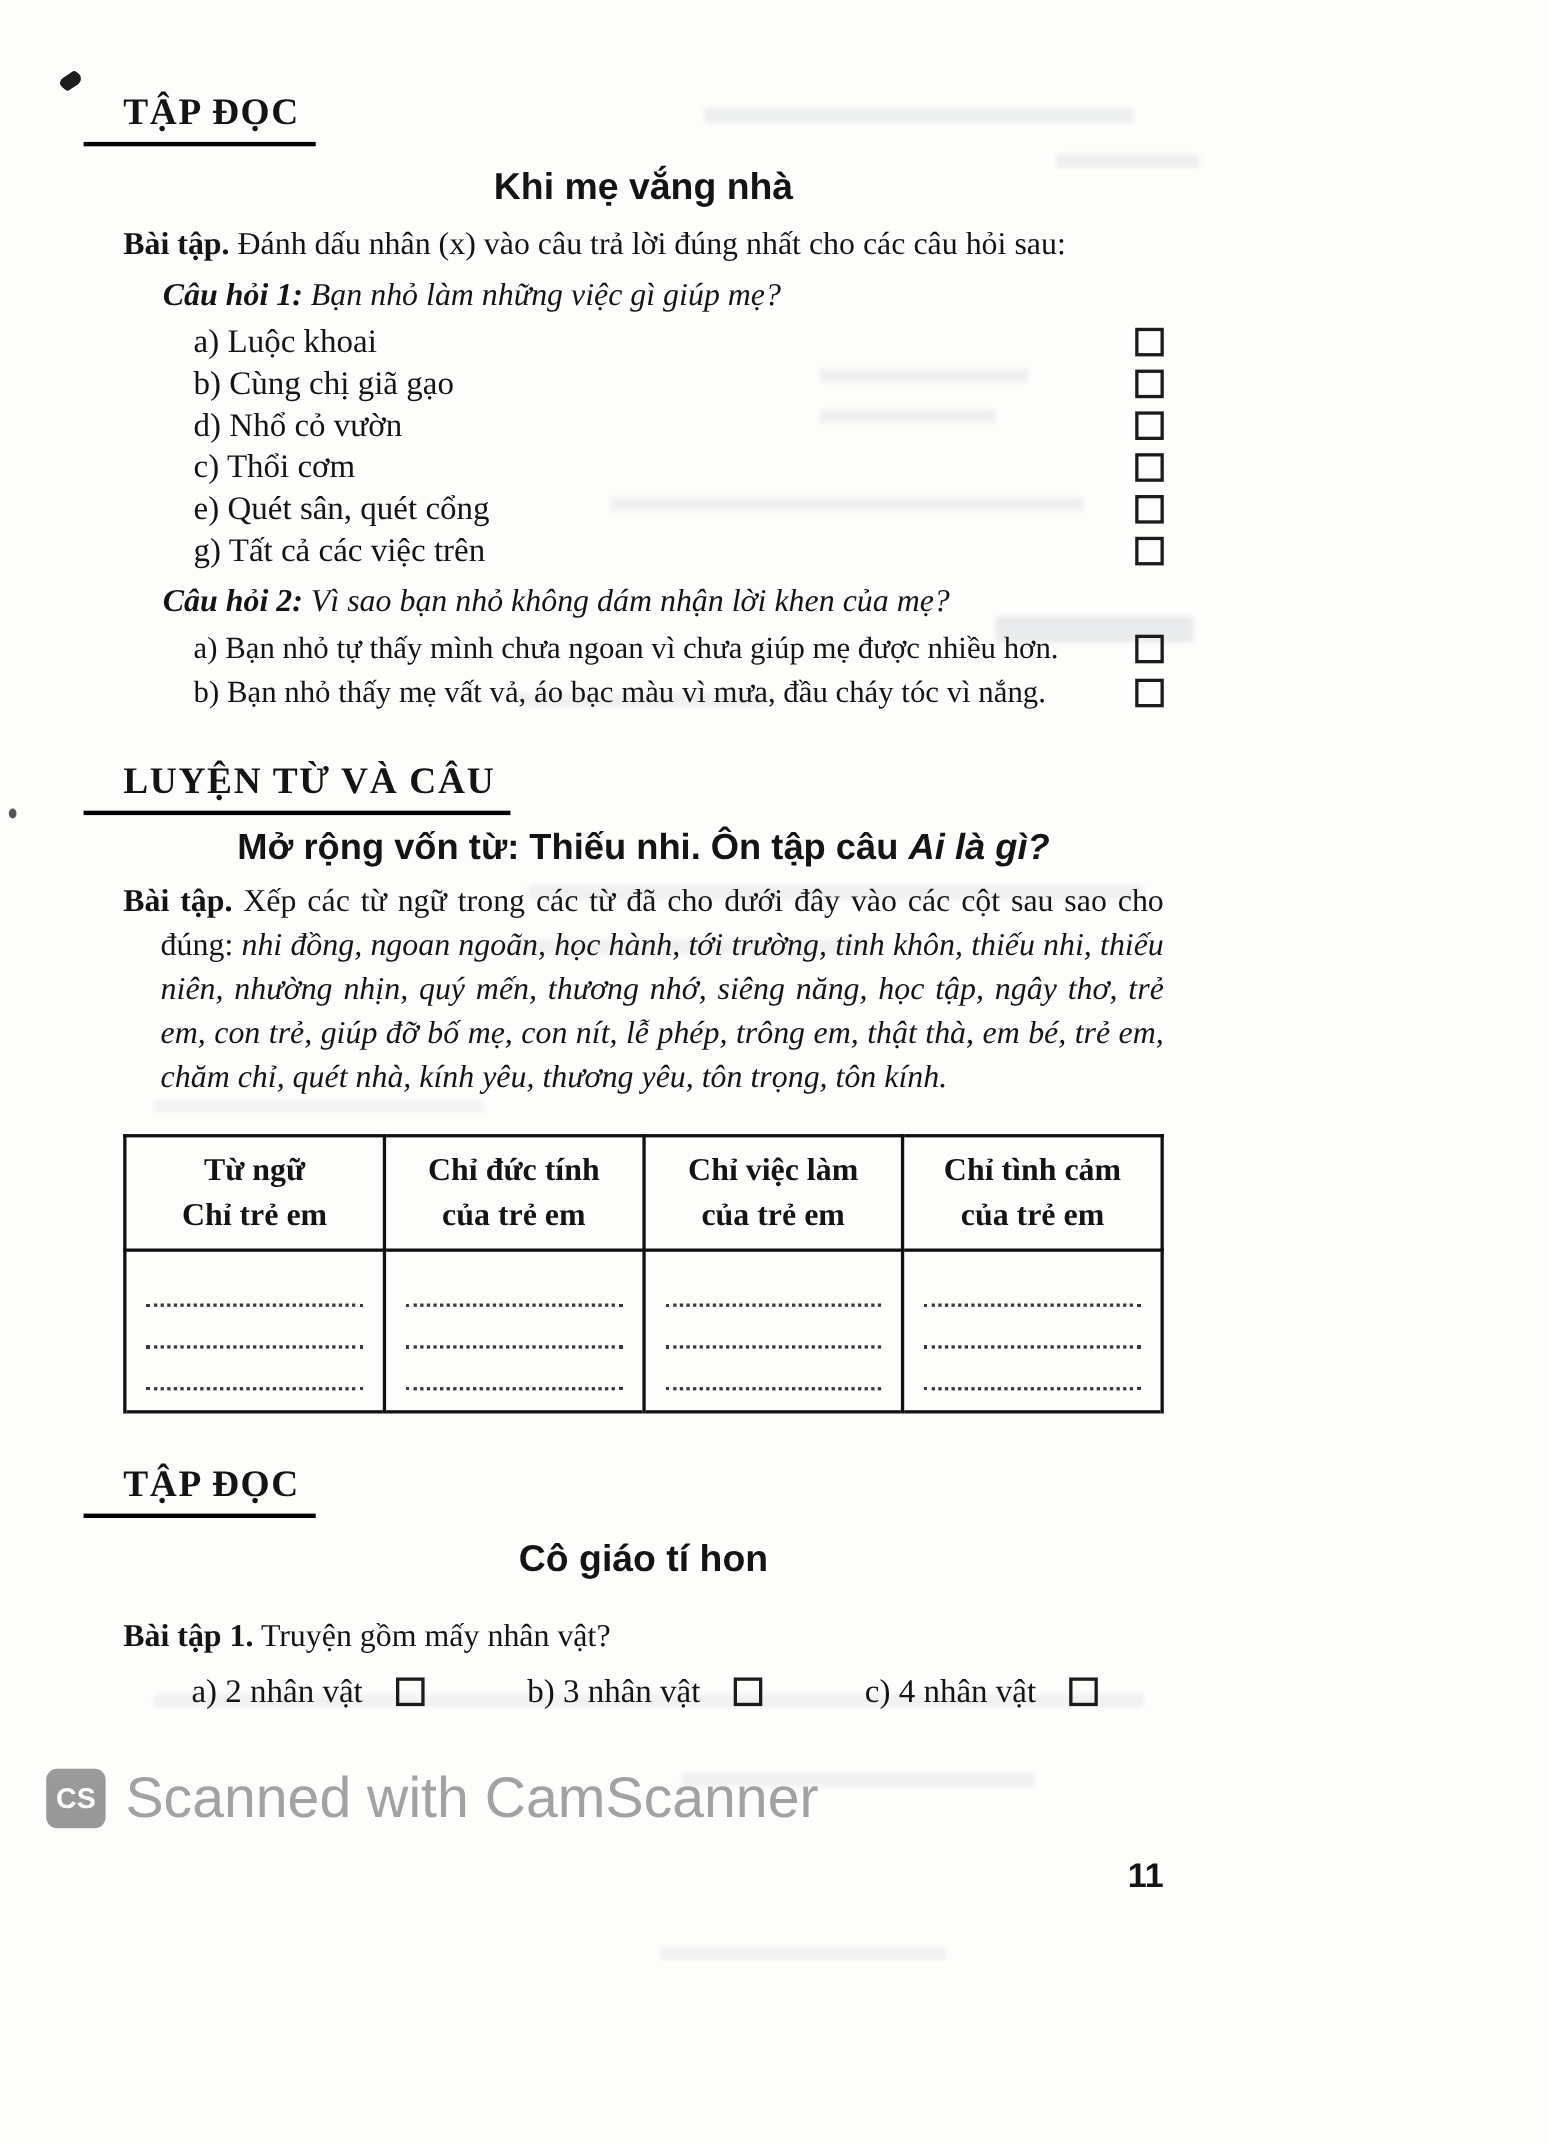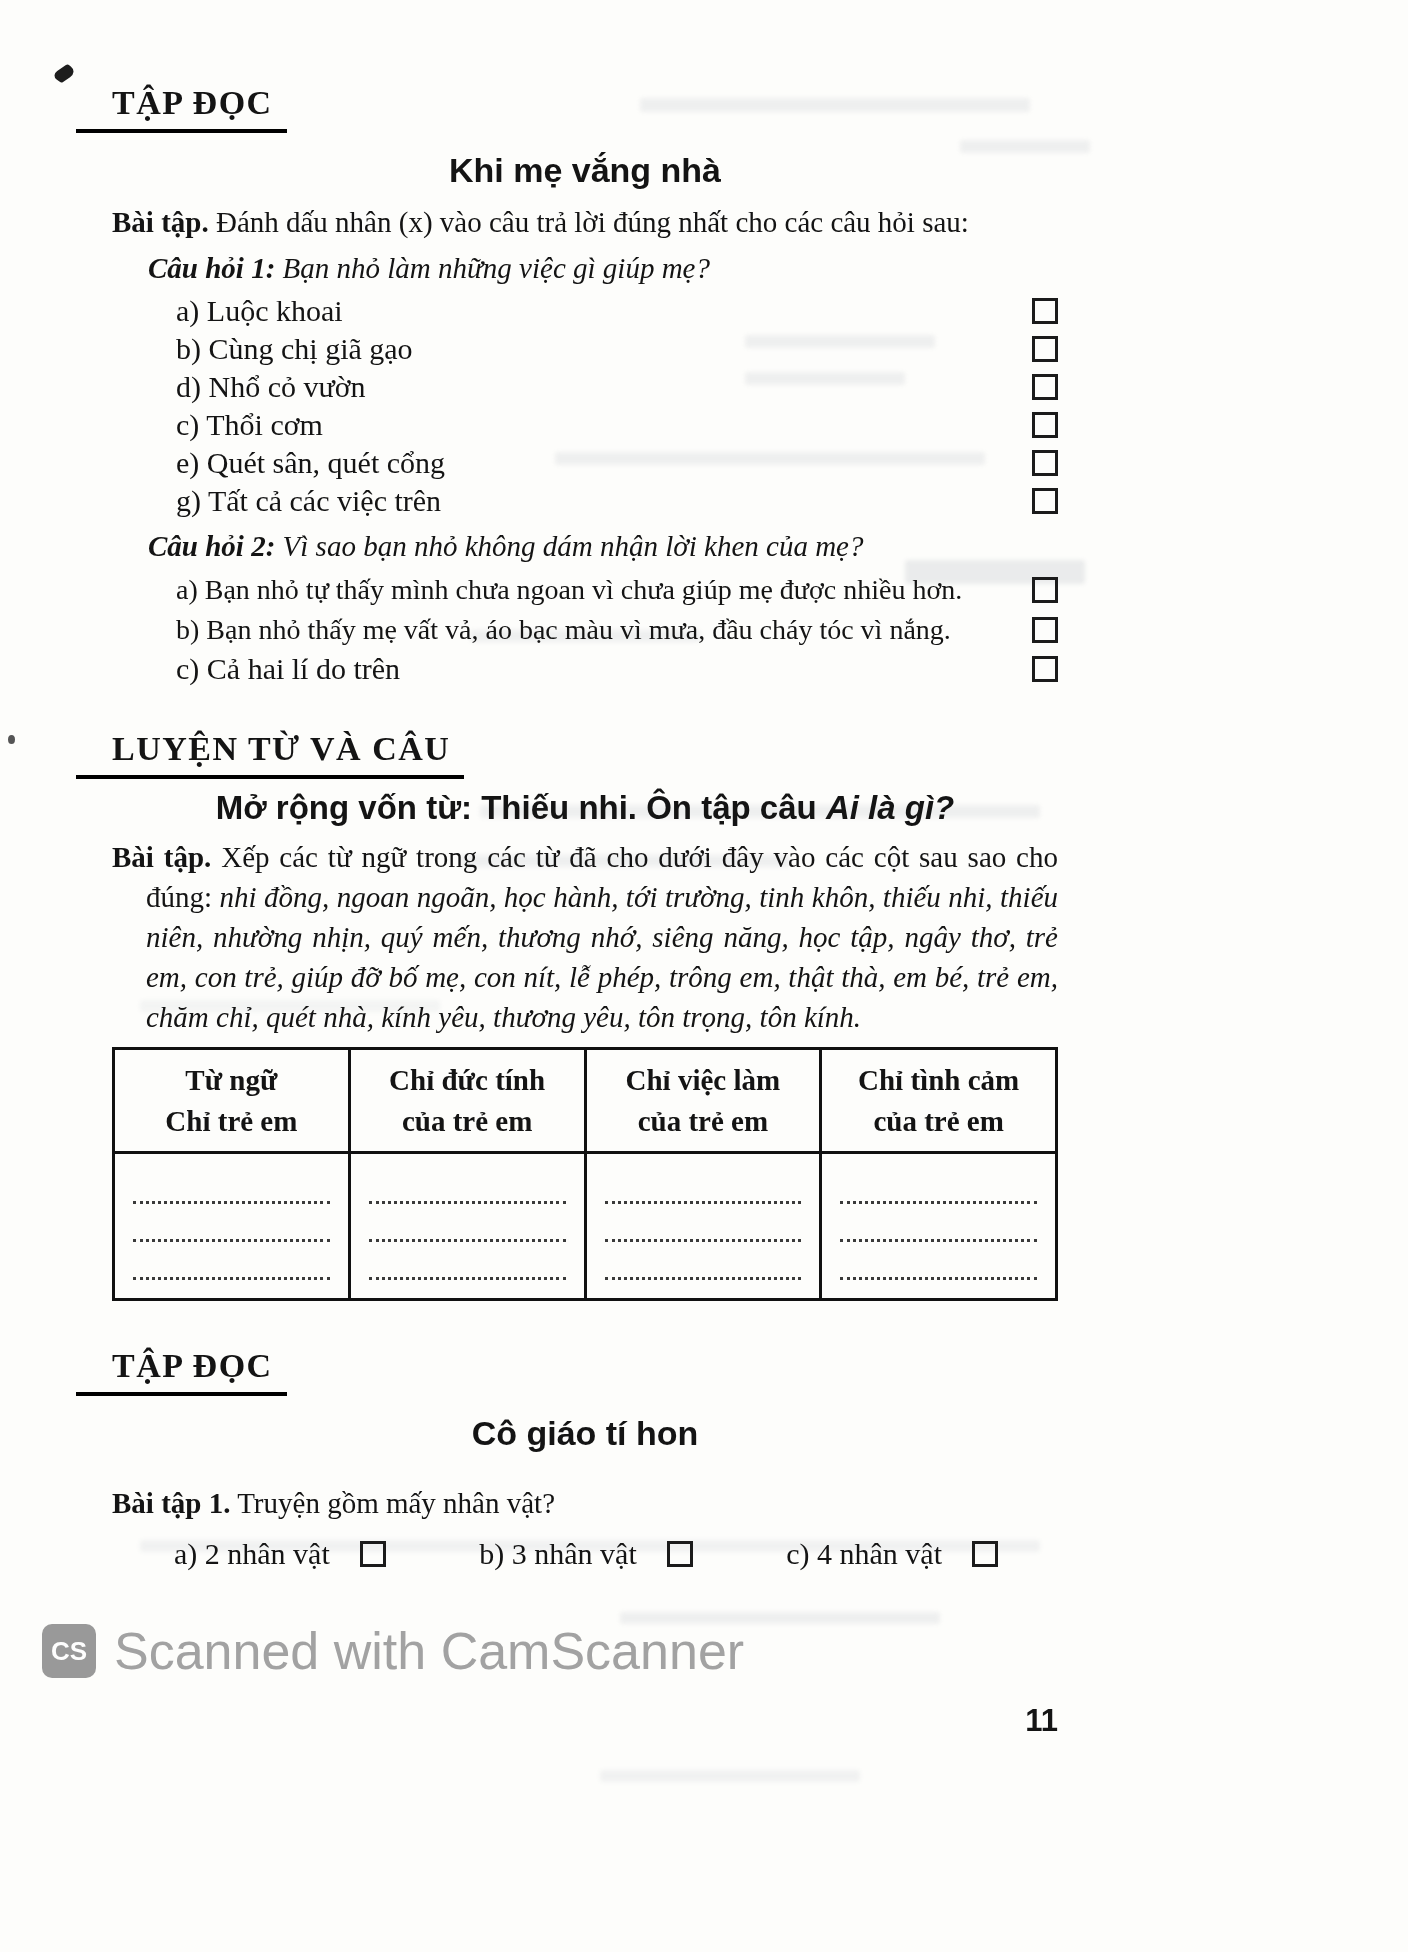--- a/index.html
+++ b/index.html
@@ -50,21 +50,21 @@
     font-weight:bold; font-size:33px;
     margin:6px 0 10px;
   }
   .subtitle .it { font-style:italic; }
   .task-para {
     font-size:29px; line-height:40px; text-align:justify;
     padding-left:34px; text-indent:-34px; margin:8px 0 0;
   }
   .task-para .it { font-style:italic; }
   table.word-table {
-    width:100%; border-collapse:collapse; margin-top:10px;
+    width:100%; border-collapse:collapse; margin-top:32px;
     border:3px solid #111;
   }
   table.word-table th {
     border:3px solid #111;
     font-size:29px; font-weight:bold; text-align:center;
     padding:10px 4px; line-height:1.4; width:25%;
   }
   table.word-table td {
     border-left:3px solid #111; border-right:3px solid #111;
     padding:12px 14px 18px; vertical-align:top;
@@ -167,24 +167,20 @@
 
     <div class="options">
       <div class="option-row long">
         <span>a) Bạn nhỏ tự thấy mình chưa ngoan vì chưa giúp mẹ được nhiều hơn.</span>
         <span class="checkbox"></span>
       </div>
       <div class="option-row long">
         <span>b) Bạn nhỏ thấy mẹ vất vả, áo bạc màu vì mưa, đầu cháy tóc vì nắng.</span>
         <span class="checkbox"></span>
       </div>
-      <div class="option-row">
-        <span>c) Cả hai lí do trên</span>
-        <span class="checkbox"></span>
-      </div>
     </div>
   </div>
 
   <div style="margin-top:42px">
     <div class="section-heading">LUYỆN TỪ VÀ CÂU</div>
     <div class="subtitle"><span>Mở rộng vốn từ: Thiếu nhi. Ôn tập câu </span><span class="it">Ai là gì?</span></div>
 
     <p class="task-para"><span class="bold">Bài tập.</span><span> Xếp các từ ngữ trong các từ đã cho dưới đây vào các cột sau sao cho đúng: </span><span class="it">nhi đồng, ngoan ngoãn, học hành, tới trường, tinh khôn, thiếu nhi, thiếu niên, nhường nhịn, quý mến, thương nhớ, siêng năng, học tập, ngây thơ, trẻ em, con trẻ, giúp đỡ bố mẹ, con nít, lễ phép, trông em, thật thà, em bé, trẻ em, chăm chỉ, quét nhà, kính yêu, thương yêu, tôn trọng, tôn kính.</span></p>
 
     <table class="word-table">

